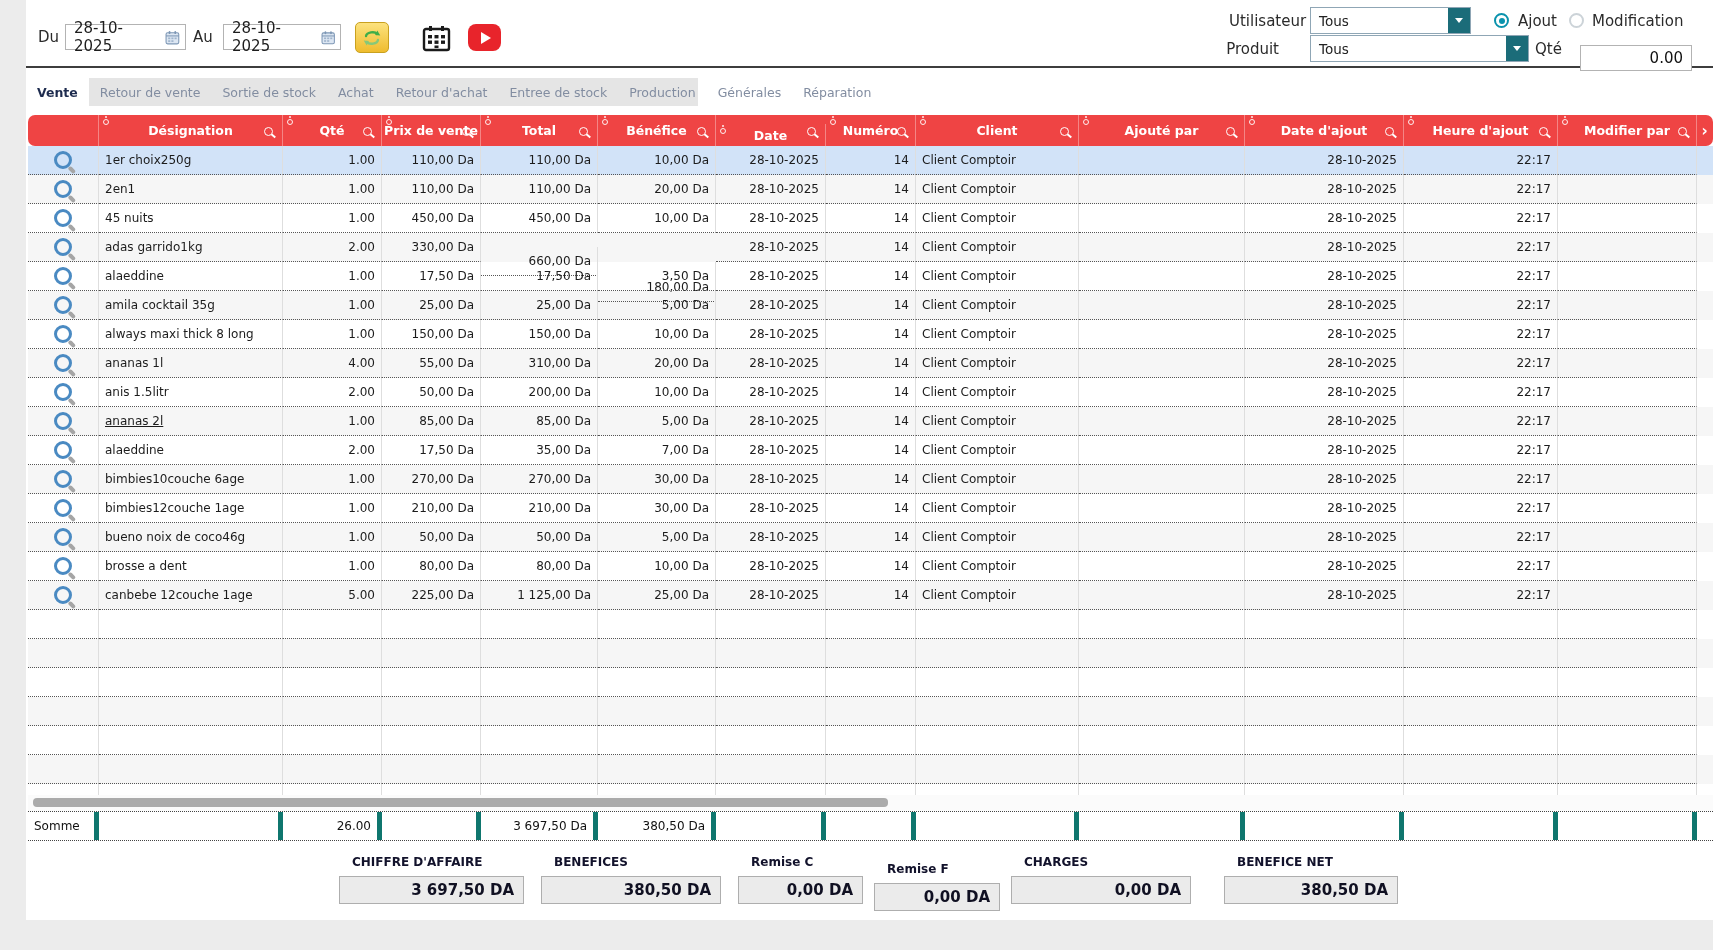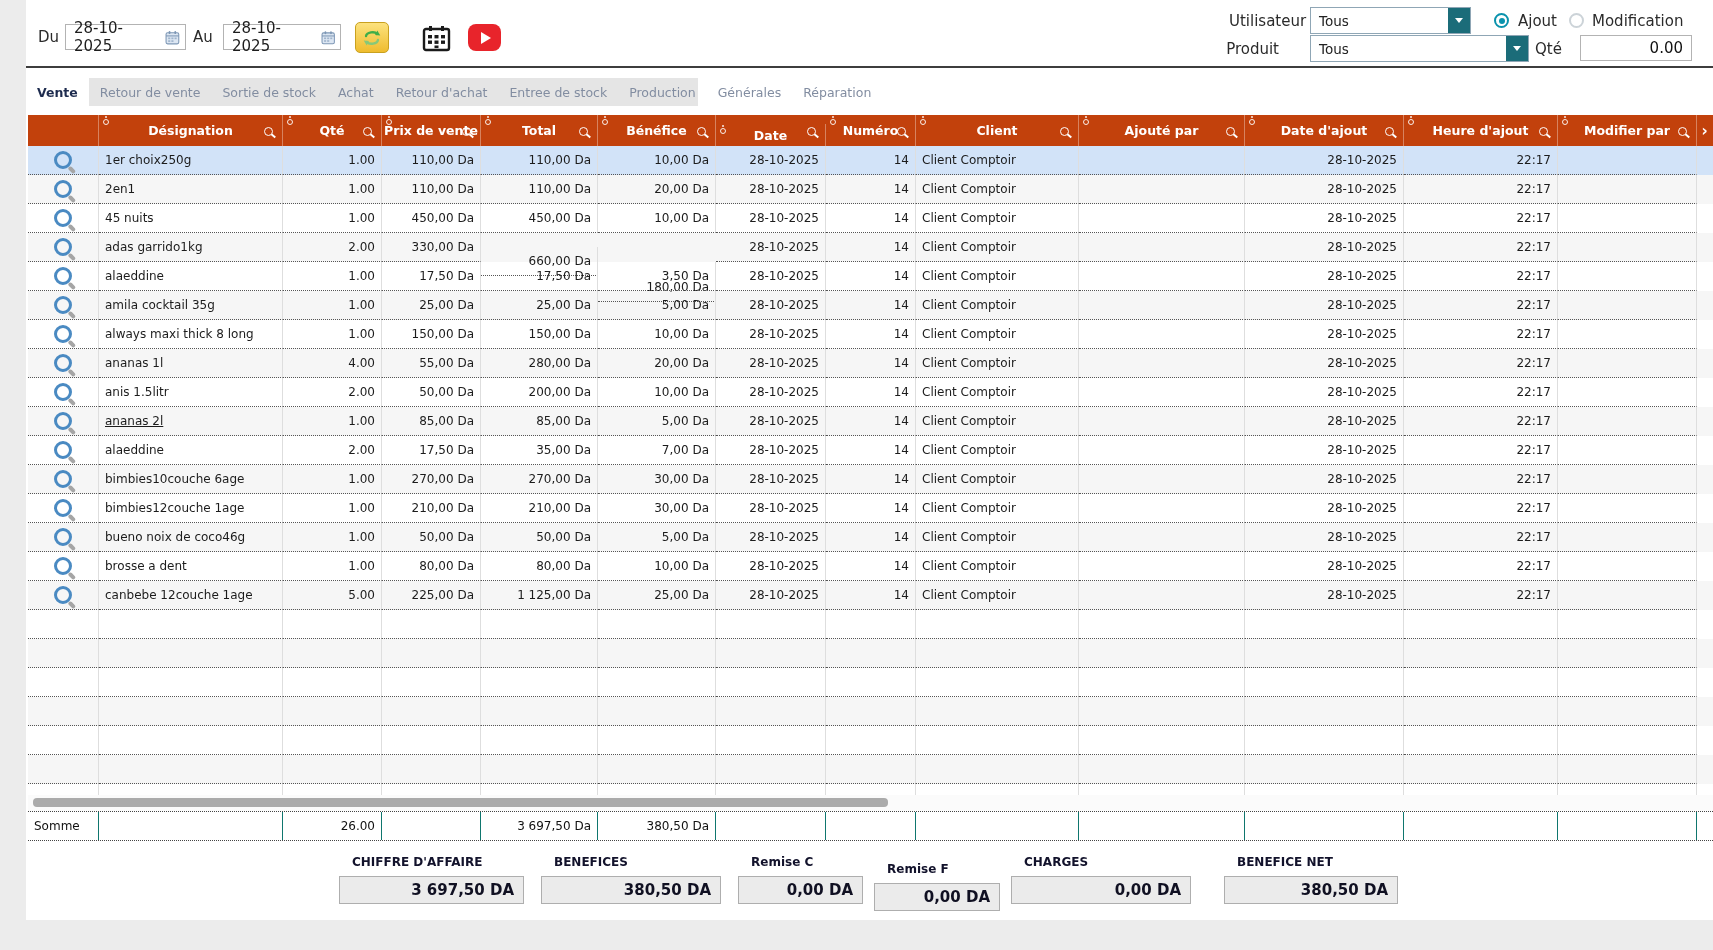--- a/index.html
+++ b/index.html
@@ -33,21 +33,21 @@
     display:flex;align-items:center;justify-content:flex-end;padding-right:8px;font-size:15px;color:#111;}
 
   
   .tabbar{position:absolute;left:26px;top:78px;width:672px;height:28px;background:#e5e5e5;
     display:flex;align-items:stretch;}
   .tab{display:flex;align-items:center;padding:0 11px;font-size:12.5px;color:#828da1;white-space:nowrap;cursor:pointer;}
   .tab.active{background:#ffffff;color:#1d2b4e;font-weight:bold;}
 
   
   .table{position:absolute;left:28px;top:115px;width:1685px;}
-  .thead{display:flex;height:31px;background:#c2410c;}
+  .thead{display:flex;height:31px;background:#ef4444;border-radius:7px;}
   .hcell{position:relative;box-sizing:border-box;display:flex;align-items:center;justify-content:center;
     color:#fff;font-size:12.5px;font-weight:bold;border-right:1px solid rgba(255,255,255,.35);}
   .hpin{position:absolute;top:4px;left:4px;width:4px;height:4px;border:1px solid rgba(255,255,255,.9);border-radius:50%;}
   .hpin::before{content:"";position:absolute;top:-4px;left:1px;width:2px;height:2px;background:rgba(255,255,255,.9);border-radius:50%;}
   .hmag{position:absolute;right:9px;bottom:10px;width:7px;height:7px;border:1.5px solid #fff;border-radius:50%;}
   .hmag::after{content:"";position:absolute;width:5px;height:1.6px;background:#fff;right:-4px;bottom:-2px;transform:rotate(40deg);}
   .harrow{color:#fff;font-size:15px;font-weight:bold;border-right:none;}
   .trow{display:flex;height:29px;background:#fff;}
   .trow.alt{background:#f6f6f6;}
   .trow.selected{background:#d2e3f8;}
@@ -55,21 +55,21 @@
     font-size:12px;color:#1c1c1c;border-right:1px solid #dedede;border-bottom:1px dotted #555;
     white-space:nowrap;overflow:hidden;}
   .tcell.r{justify-content:flex-end;}
   .tcell.iconc{justify-content:center;}
   .rmag{width:12px;height:12px;border:3px solid #4a8ac2;border-radius:50%;position:relative;}
   .rmag::after{content:"";position:absolute;width:8px;height:3.5px;background:#a5a5a5;border-radius:2px;right:-7px;bottom:-5px;transform:rotate(45deg);}
   .empty-wrap{overflow:hidden;height:185px;}
   .hscroll{position:relative;height:16px;background:#fbfbfb;}
   .hthumb{position:absolute;left:5px;top:3px;width:855px;height:9px;background:#ababab;border-radius:4px;}
   .sommerow{display:flex;height:28px;background:#fff;border-top:1px dotted #444;border-bottom:1px dotted #444;box-sizing:content-box;}
-  .sommerow .tcell{border-bottom:none;border-right:1px solid #0f766e;font-size:12px;color:#111;overflow:visible;}
+  .sommerow .tcell{border-bottom:none;border-right:5px solid #0f766e;font-size:12px;color:#111;overflow:visible;}
 
   
   .footer{position:absolute;left:0;top:855px;width:1713px;height:60px;}
   .fgroup{position:absolute;}
   .flabel{position:absolute;top:0;left:13px;font-size:12px;font-weight:bold;color:#12122b;white-space:nowrap;}
   .fbox{position:absolute;top:21px;left:0;height:28px;background:#ebebeb;border:1px solid #aeaeae;box-sizing:border-box;
     display:flex;align-items:center;justify-content:flex-end;padding-right:9px;
     font-size:15px;font-weight:bold;color:#101022;}
 </style>
 </head>
@@ -147,21 +147,21 @@
 <span class="tlabel" style="left:1518px;top:8px;">Ajout</span>
 <span class="radio off" style="left:1569px;top:13px;"></span>
 <span class="tlabel" style="left:1592px;top:8px;">Modification</span>
 
 <span class="tlabel" style="left:1223px;top:36px;width:56px;text-align:right;">Produit</span>
 <div class="dd" style="left:1310px;top:35px;width:219px;height:27px;">
   <span class="val">Tous</span>
   <span class="btn"></span>
 </div>
 <span class="tlabel" style="left:1535px;top:36px;">Qté</span>
-<div class="numinput" style="left:1580px;top:35px;width:112px;">0.00</div>
+<div class="numinput" style="left:1580px;top:45px;width:112px;">0.00</div>
 
 <div class="tabbar" id="tabbar">
     <span class="tab active">Vente</span>
     <span class="tab">Retour de vente</span>
     <span class="tab">Sortie de stock</span>
     <span class="tab">Achat</span>
     <span class="tab">Retour d'achat</span>
     <span class="tab">Entree de stock</span>
     <span class="tab">Production</span>
     <span class="tab">Générales</span>
@@ -353,21 +353,21 @@
         <div class="tcell r" style="width: 154px;">22:17</div>
         <div class="tcell" style="width: 139px;"></div>
       </div>
       <div class="trow alt">
         <div class="tcell iconc" style="width: 71px;">
           <span class="rmag"></span>
         </div>
         <div class="tcell" style="width: 184px;">ananas 1l</div>
         <div class="tcell r" style="width: 99px;">4.00</div>
         <div class="tcell r" style="width: 99px;">55,00 Da</div>
-        <div class="tcell r" style="width: 117px;">280,00 Da</div>
+        <div class="tcell r" style="width: 117px;">310,00 Da</div>
         <div class="tcell r" style="width: 118px;">20,00 Da</div>
         <div class="tcell r" style="width: 110px;">28-10-2025</div>
         <div class="tcell r" style="width: 90px;">14</div>
         <div class="tcell" style="width: 163px;">Client Comptoir</div>
         <div class="tcell" style="width: 166px;"></div>
         <div class="tcell r" style="width: 159px;">28-10-2025</div>
         <div class="tcell r" style="width: 154px;">22:17</div>
         <div class="tcell" style="width: 139px;"></div>
       </div>
       <div class="trow">

